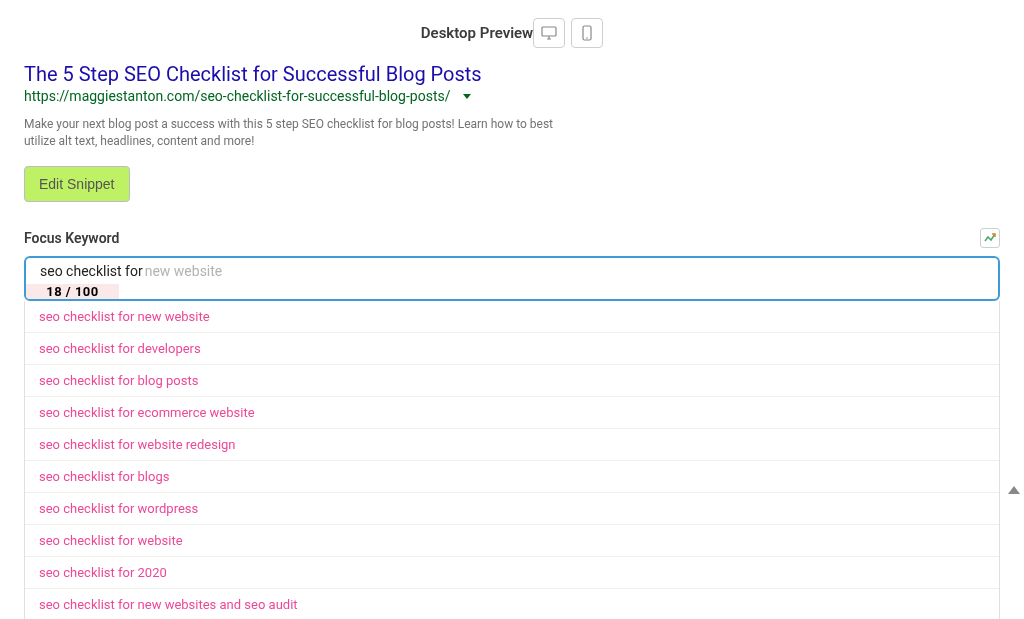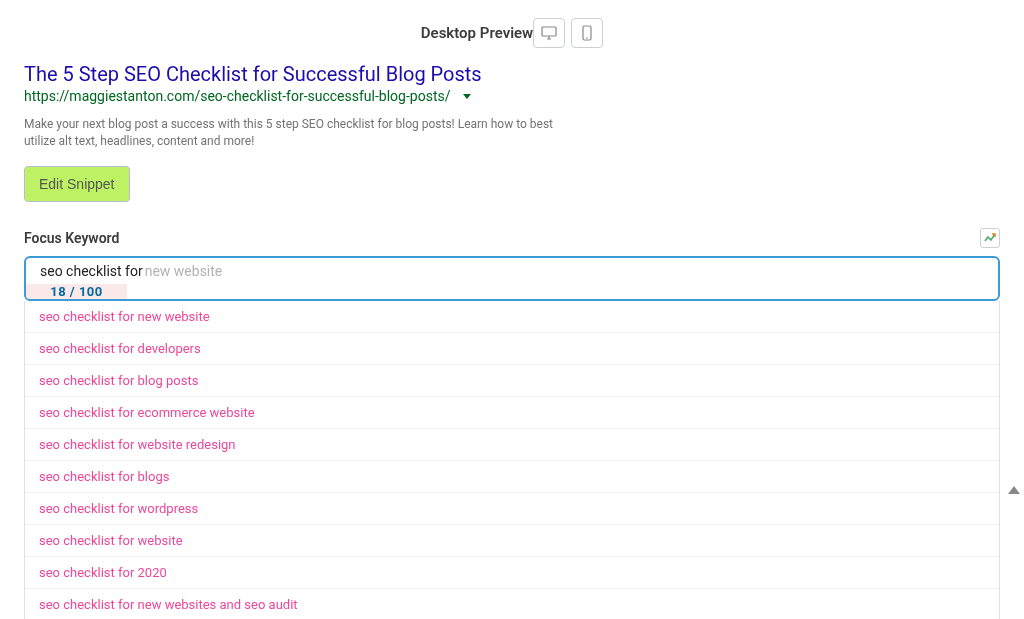--- a/index.html
+++ b/index.html
@@ -114,26 +114,26 @@
       flex: 1;
       display: flex;
       align-items: center;
       padding: 0 14px;
       font-size: 14px;
     }
     .typed { color: #222; }
     .ghost { color: #b3b3b3; margin-left: 2px; }
     .count-box {
       background: #fbe9e9;
-      width: 101px;
+      width: 93px;
       display: flex;
       align-items: center;
       justify-content: center;
       font-weight: 700;
-      color: #0369a1;
+      color: #000000;
       font-size: 13px;
       letter-spacing: 0.5px;
     }
     .dropdown {
       border: 1px solid #e0e0e0;
       border-top: none;
       position: relative;
       z-index: 1;
       background: #fff;
     }

